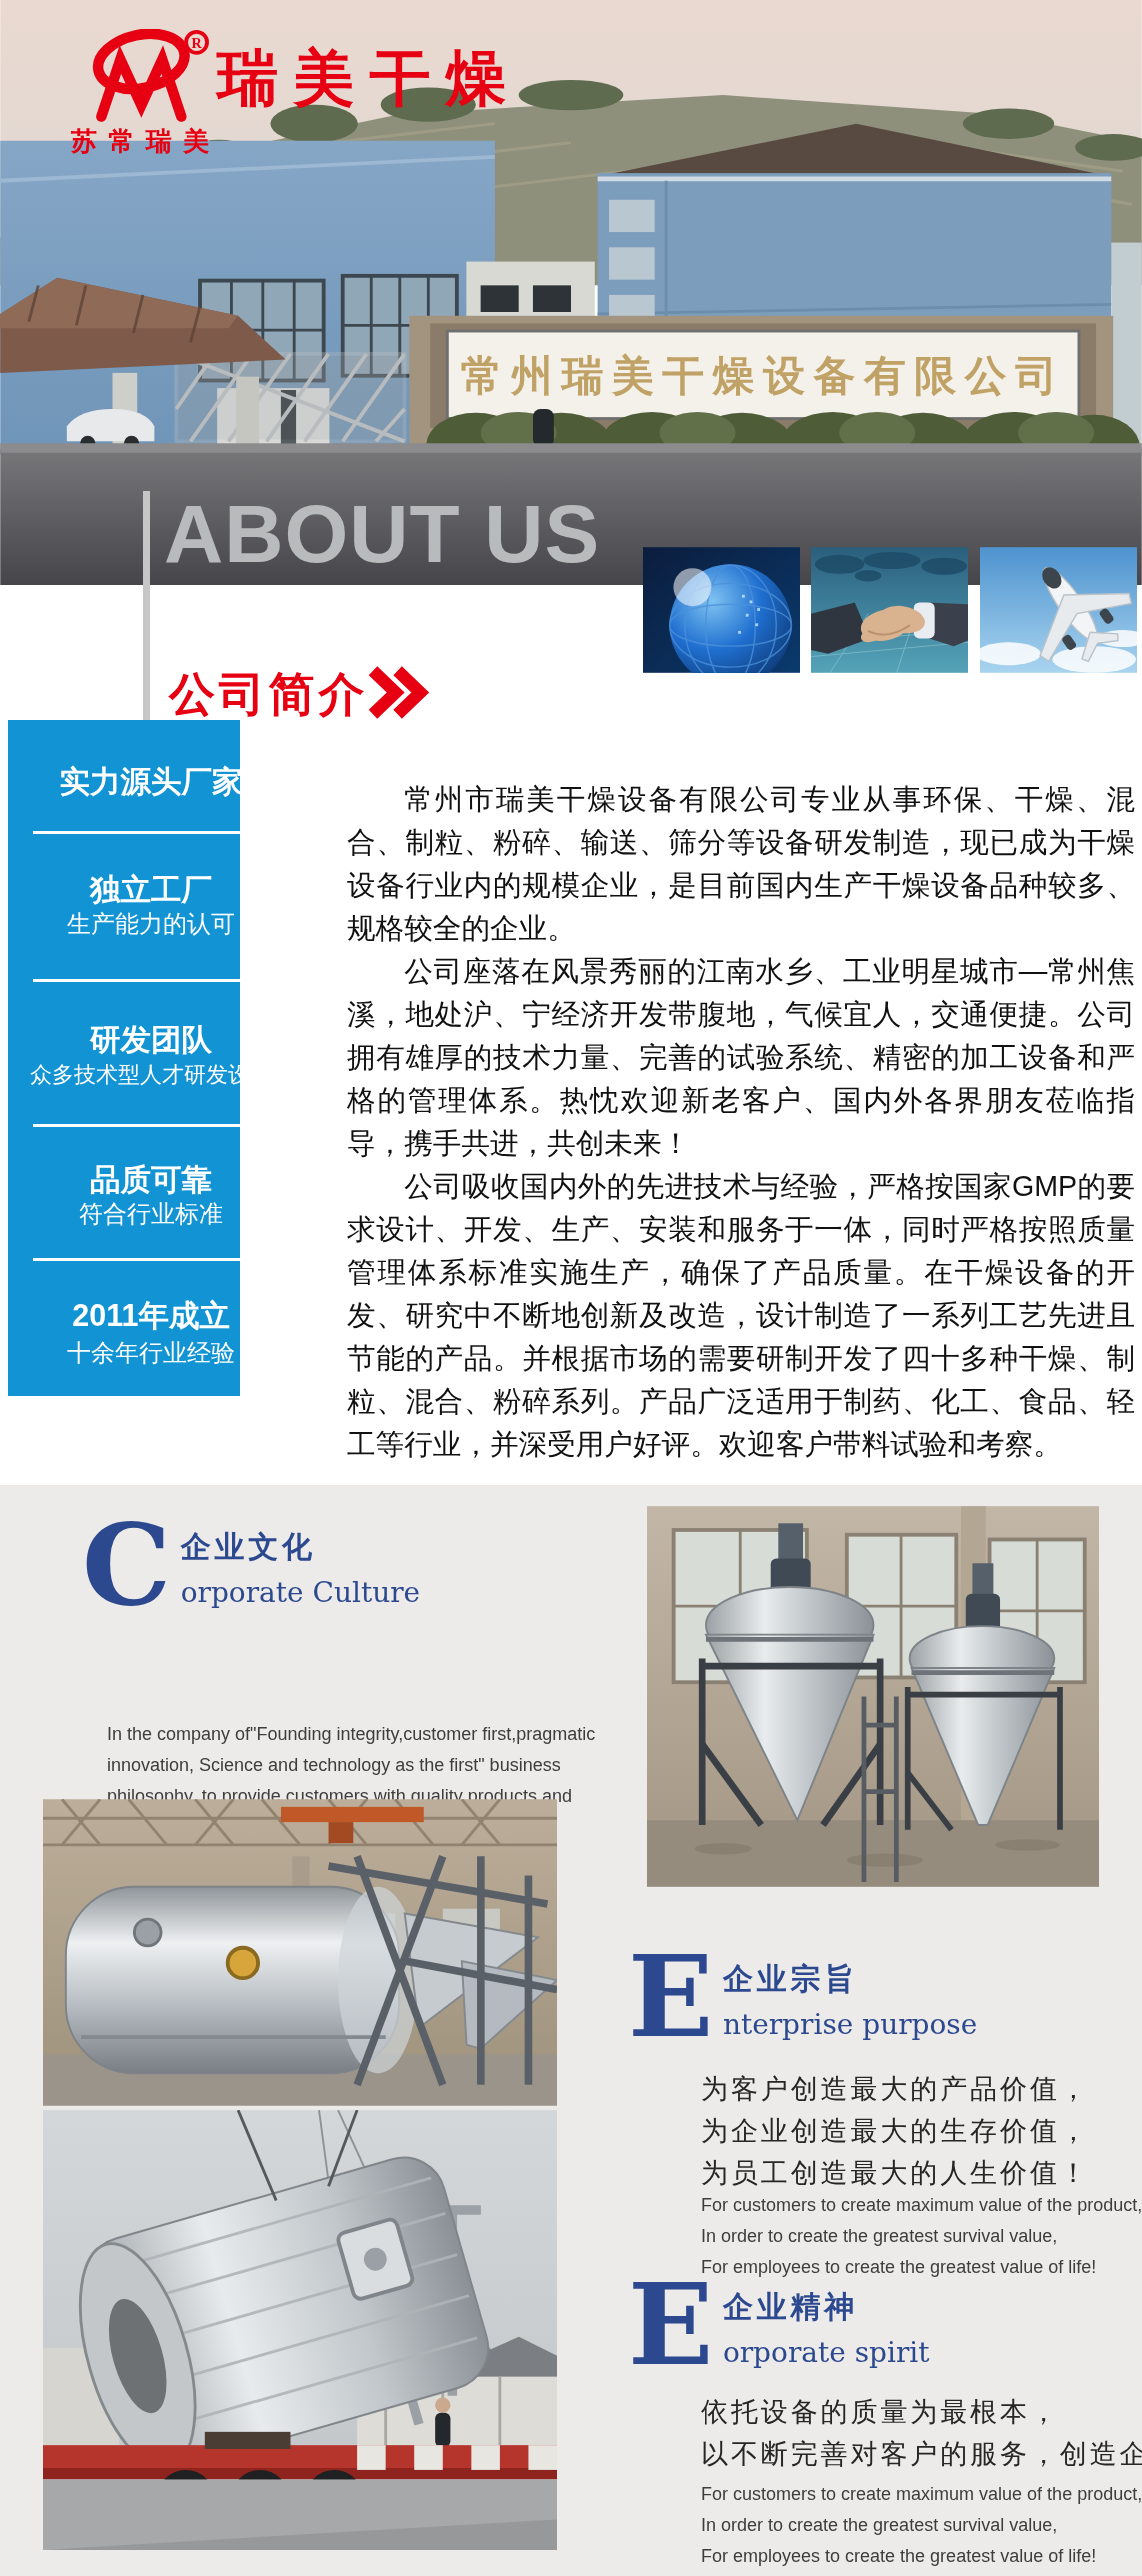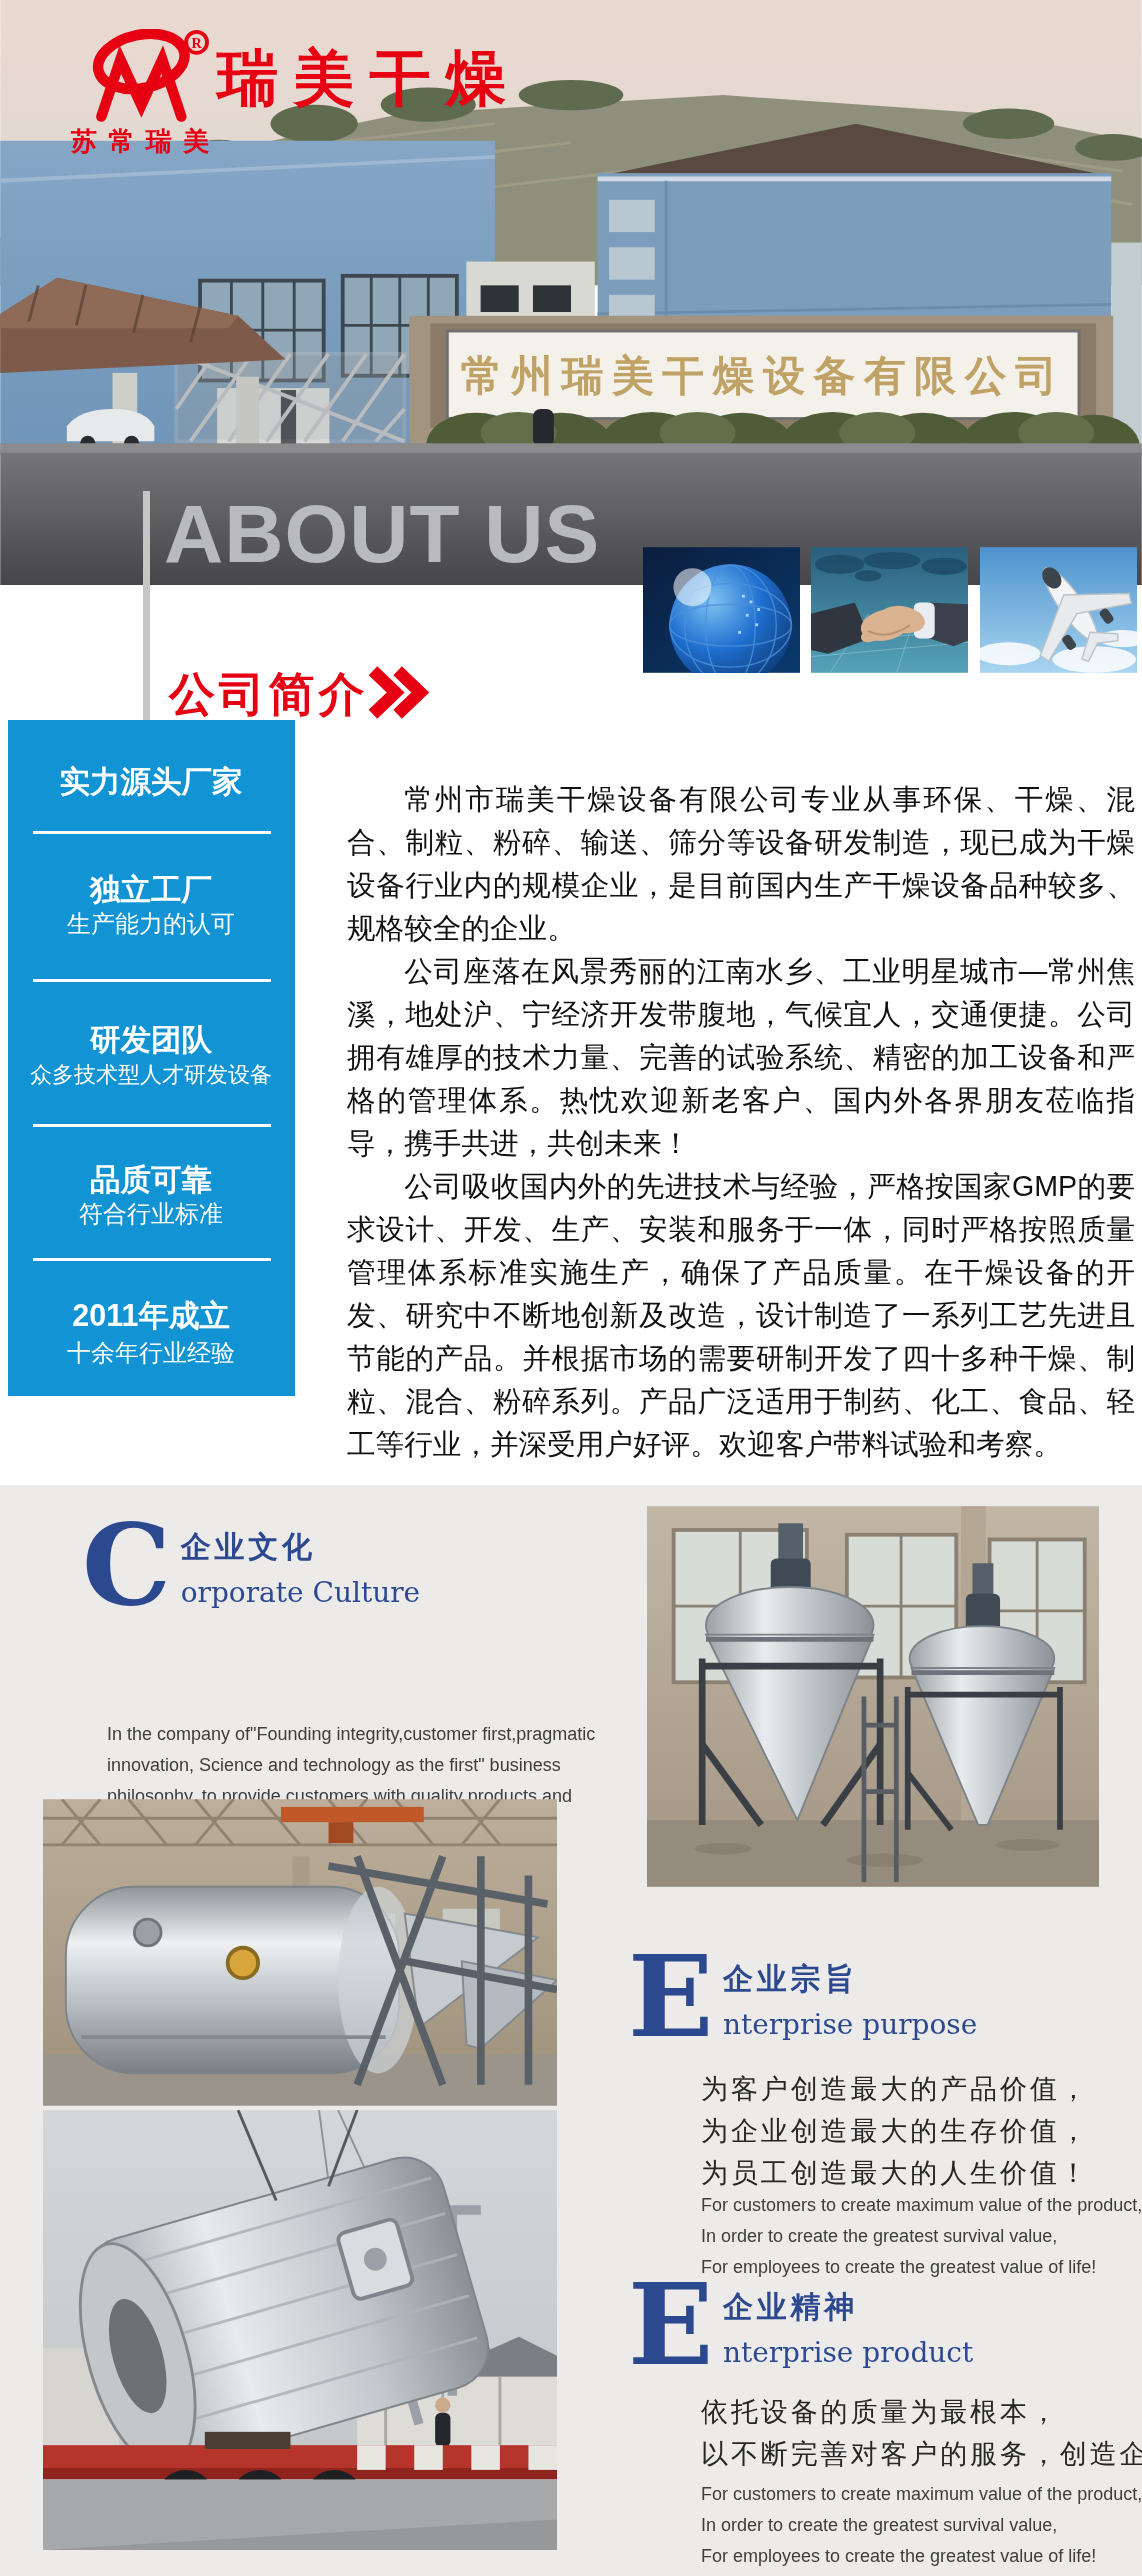--- a/index.html
+++ b/index.html
@@ -23,21 +23,21 @@
 
   
   .intro-cn{position:absolute;left:169px;top:664px;font-size:46px;font-weight:600;
             color:#e60012;letter-spacing:3.8px;}
   .intro-chevron{position:absolute;left:367px;top:666px;}
   .thumb{position:absolute;top:547px;width:157px;height:126px;overflow:hidden;}
   .thumb svg{display:block;}
   .thumb.globe{left:643px;} .thumb.hands{left:811px;} .thumb.plane{left:980px;}
 
   
-  .sidebar{position:absolute;left:7.6px;top:720px;width:287px;height:676px;background:#1193d4;color:#fff;}
+  .sidebar{position:absolute;left:7.6px;top:720px;width:232px;height:676px;background:#1193d4;color:#fff;}
   .sb-t{position:absolute;left:0;width:287px;text-align:center;font-weight:bold;font-size:30.5px;line-height:38px;}
   .sb-s{position:absolute;left:0;width:287px;text-align:center;font-size:24px;line-height:32px;}
   .sb-s.small{font-size:22px;}
   .sb-div{position:absolute;left:25px;width:238px;height:2.9px;background:#ffffff;}
 
   
   .about-text{position:absolute;left:347px;top:762px;width:788px;color:#111;
               font-size:28.6px;line-height:43px;text-align:justify;margin-top:16px;}
   .about-text p{margin:0;text-indent:2em;}
 
@@ -573,21 +573,21 @@
   <div class="lines-en" style="left:701px;top:2190px;">
     <div>For customers to create maximum value of the product,</div>
     <div>In order to create the greatest survival value,</div>
     <div>For employees to create the greatest value of life!</div>
   </div>
 
   <div class="block-head" style="left:628px;top:2281px;">
     <div class="drop-cap">E</div>
     <div class="head-col">
       <div class="head-cn">企业精神</div>
-      <div class="head-en">nterprise product</div>
+      <div class="head-en">orporate spirit</div>
     </div>
   </div>
   <div class="lines-cn" style="left:701px;top:2391px;">
     <div>依托设备的质量为最根本，</div>
     <div>以不断完善对客户的服务，创造企业品牌。</div>
   </div>
   <div class="lines-en" style="left:701px;top:2479px;">
     <div>For customers to create maximum value of the product,</div>
     <div>In order to create the greatest survival value,</div>
     <div>For employees to create the greatest value of life!</div>

